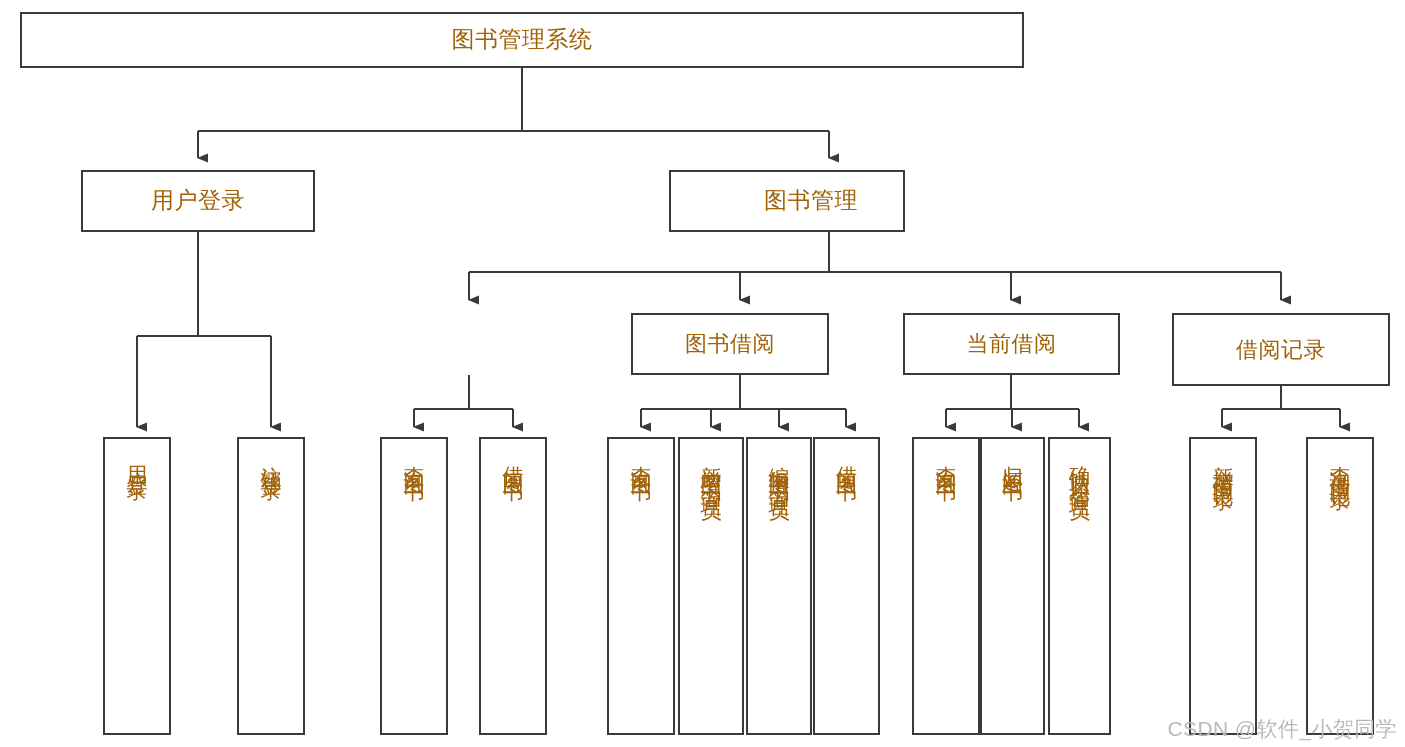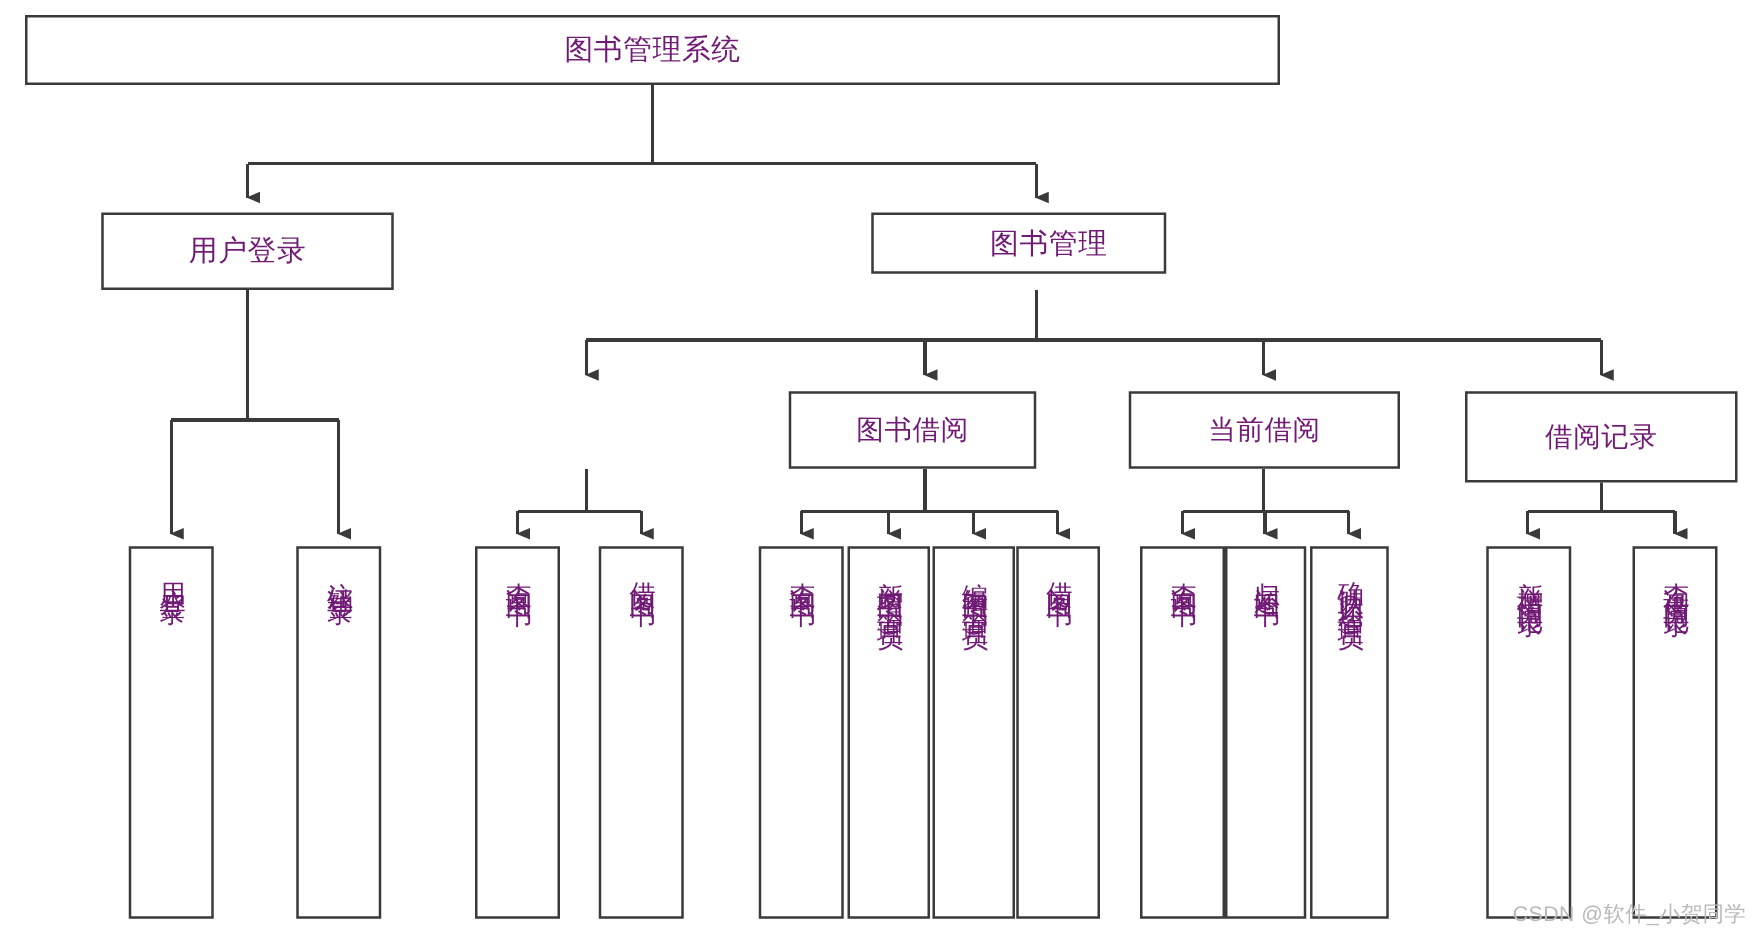--- a/index.html
+++ b/index.html
@@ -10,21 +10,21 @@
   #stage{position:relative;width:1405px;height:747px;background:#fff;}
   #wires{position:absolute;left:0;top:0;width:1405px;height:747px;pointer-events:none;}
   .node{
     position:absolute;
     background:#ffffff;
     border:2.2px solid #3a3a3a;
     box-sizing:border-box;
     display:flex;
     align-items:center;
     justify-content:center;
-    color:#701a75;
+    color:#a16207;
   }
   .node .lbl{
     display:block;
     text-align:center;
     line-height:1.18;
     letter-spacing:0.5px;
   }
   .node.h .lbl{ font-size:23px; }
   .node.lvl3 .lbl{ font-size:22px; }
   
@@ -34,21 +34,21 @@
     text-orientation:upright;
     font-size:21px;
     line-height:1.05;
     letter-spacing:5px;
     white-space:pre;
     max-height:288px;
   }
   #watermark{
     position:absolute;
     right:8px;bottom:4px;
-    font-size:17px;
+    font-size:21px;
     color:#b9b9b9;
     letter-spacing:0.4px;
     white-space:nowrap;
   }
 </style>
 </head>
 <body>
 
 <div id="stage">
 
@@ -103,21 +103,21 @@
     </g>
   </svg>
 
   <div class="node h" style="left:20px;top:12px;width:1004px;height:56px;">
     <span class="lbl">图书管理系统</span>
   </div>
 
   <div class="node h" style="left:81px;top:170px;width:234px;height:62px;">
     <span class="lbl">用户登录</span>
   </div>
-  <div class="node h" style="left:697px;top:170px;width:236px;height:49px;padding-left:48px;">
+  <div class="node h" style="left:669px;top:170px;width:236px;height:62px;padding-left:48px;">
     <span class="lbl">图书管理</span>
   </div>
 
   <div class="node lvl3" style="left:631px;top:313px;width:198px;height:62px;">
     <span class="lbl">图书借阅</span>
   </div>
   <div class="node lvl3" style="left:903px;top:313px;width:217px;height:62px;justify-content:center;">
     <span class="lbl">当前借阅</span>
   </div>
   <div class="node lvl3" style="left:1172px;top:313px;width:218px;height:73px;">

